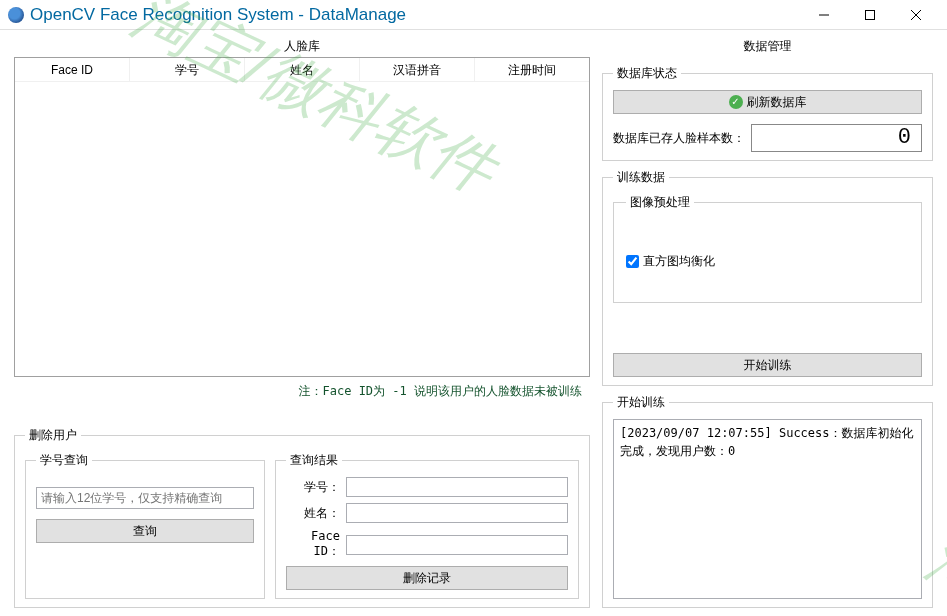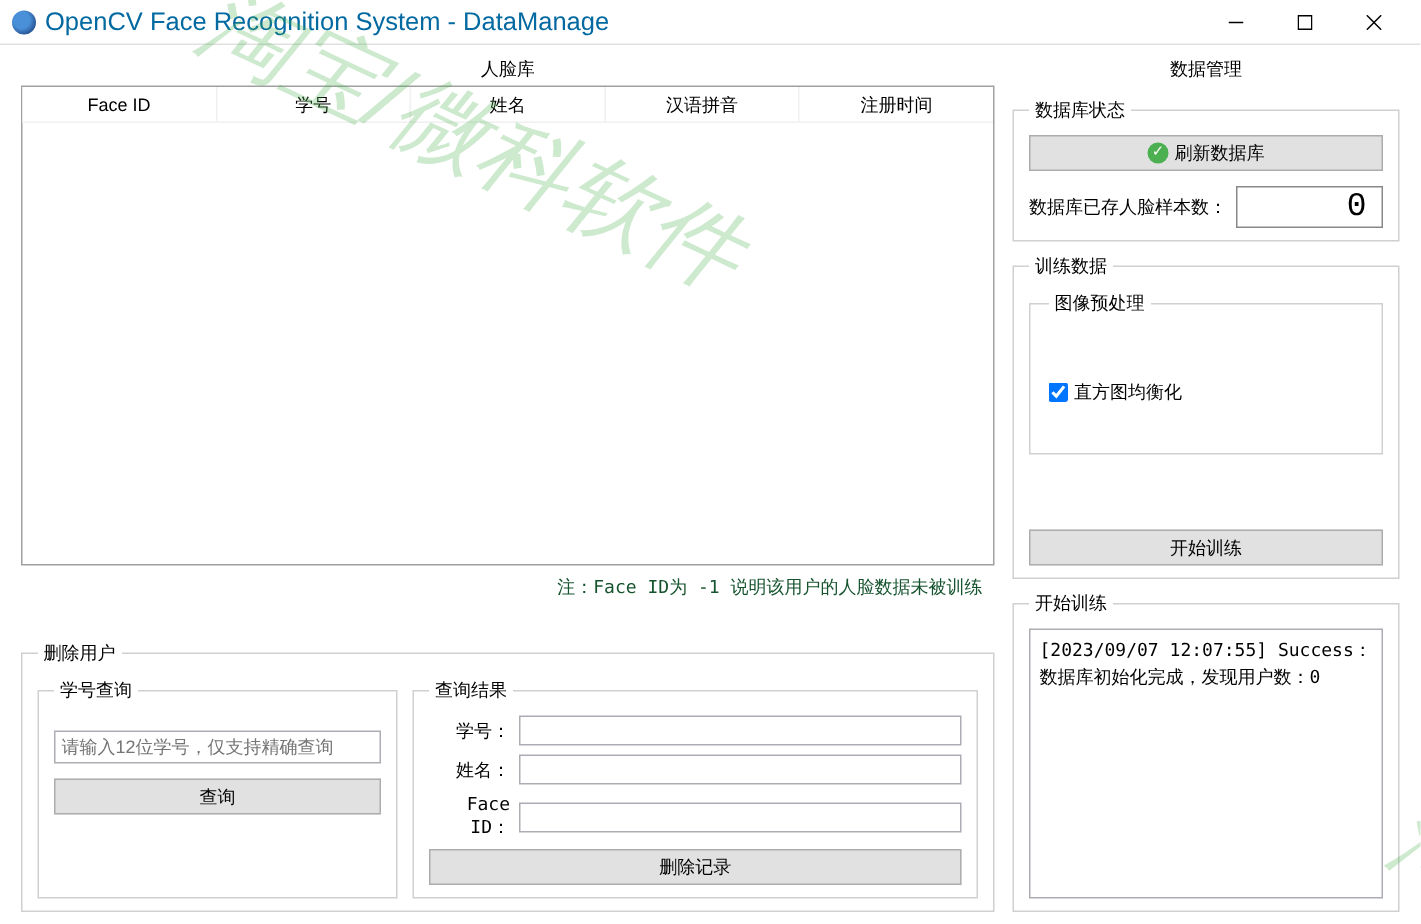--- a/index.html
+++ b/index.html
@@ -61,21 +61,21 @@
       font-style: italic;
       font-weight: 500;
       transform: rotate(25deg);
       pointer-events: none;
       white-space: nowrap;
       z-index: 5;
     }
 
     .layout { display: flex; gap: 12px; height: 100%; position: relative; z-index: 1; }
     .left-col { flex: 1; display: flex; flex-direction: column; justify-content: flex-end; }
-    .right-col { width: 258px; display: flex; flex-direction: column; gap: 8px; }
+    .right-col { width: 331px; display: flex; flex-direction: column; gap: 8px; }
 
     fieldset {
       border: 1px solid #d0d0d0;
       padding: 8px 10px;
       margin: 0;
       background: transparent;
     }
     legend {
       padding: 0 4px;
       font-size: 12px;

